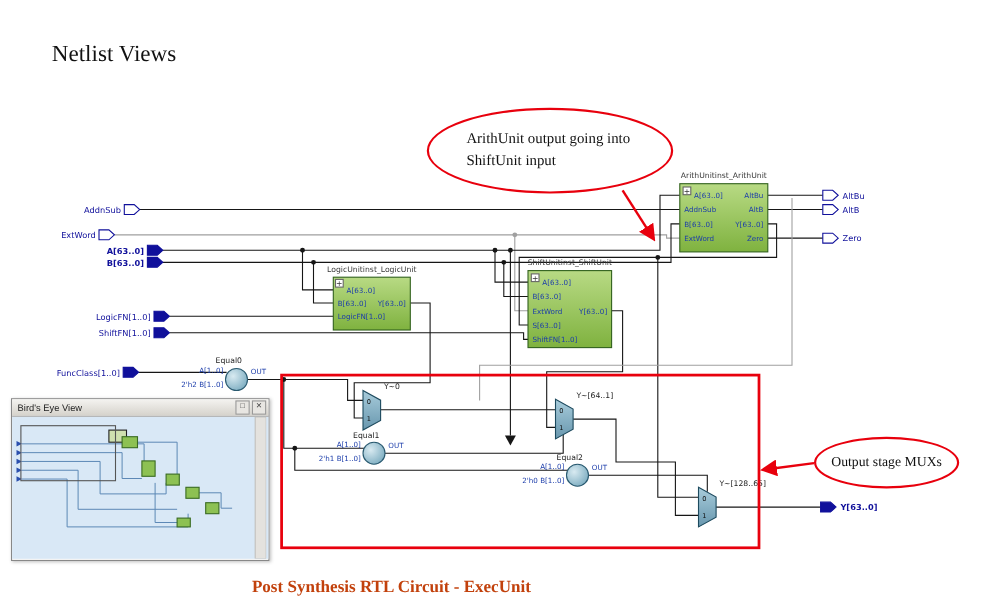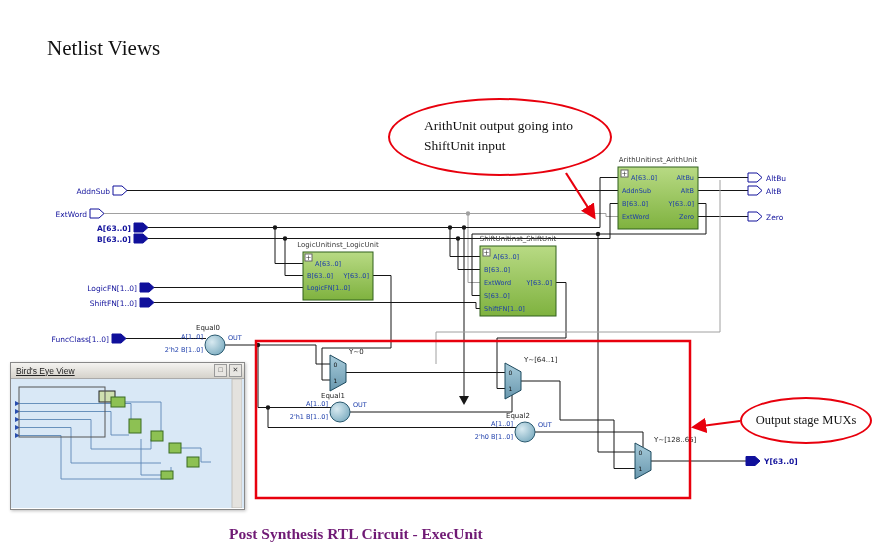--- a/index.html
+++ b/index.html
@@ -1,21 +1,21 @@
 <!DOCTYPE html>
 <html><head>
 <meta charset="utf-8">
 <style>
   html,body{margin:0;padding:0;background:#fff;}
   .stage{position:relative;width:895px;height:549px;background:#fff;overflow:hidden;
          font-family:"Liberation Sans",sans-serif;}
   .slide-title{position:absolute;left:47px;top:36px;font-family:"Liberation Serif",serif;
          font-size:21px;color:#111;}
   .slide-caption{position:absolute;left:229px;top:525px;font-family:"Liberation Serif",serif;
-         font-size:15.5px;font-weight:bold;color:#701a75;}
+         font-size:15.5px;font-weight:bold;color:#c2410c;}
   .schematic{position:absolute;left:0;top:0;}
   
   .w{fill:none;stroke:#161616;stroke-width:1;}
   .wg{fill:none;stroke:#a0a0a0;stroke-width:1;}
   .pt{font-family:"DejaVu Sans",sans-serif;font-size:6.5px;fill:#1b3caa;}
   .bt{font-family:"DejaVu Sans",sans-serif;font-size:7px;fill:#3a3a3a;}
   .pl{font-family:"DejaVu Sans",sans-serif;font-size:7.5px;fill:#10109b;}
   .plb{font-family:"DejaVu Sans",sans-serif;font-size:7.5px;font-weight:bold;fill:#10109b;}
   .eqt{font-family:"DejaVu Sans",sans-serif;font-size:7px;fill:#222;}
   .mxt{font-family:"DejaVu Sans",sans-serif;font-size:7px;fill:#222;}
@@ -26,21 +26,21 @@
          font-family:"Liberation Serif",serif;color:#111;box-sizing:border-box;background:transparent;}
   .callout-arith{left:388px;top:98px;width:224px;height:78px;font-size:13.5px;
          padding:16px 10px 0 34px;line-height:1.5;}
   .callout-mux{left:740px;top:397px;width:132px;height:47px;font-size:12.5px;
          display:flex;align-items:center;justify-content:center;text-align:center;}
   
   .birdseye{position:absolute;left:10px;top:362px;width:233px;height:146px;border:1px solid #888;
          background:#fff;box-shadow:1px 1px 3px rgba(0,0,0,.25);}
   .be-title{height:15px;background:linear-gradient(#f4f3f0,#d5d2cb);border-bottom:1px solid #aaa;
          display:flex;align-items:center;font-size:8.5px;color:#222;padding:0 2px 0 5px;}
-  .be-title .t{flex:1;text-decoration:underline;}
+  .be-title .t{flex:1;}
   .be-btn{width:11px;height:11px;border:1px solid #999;background:#e8e6e2;font-size:7px;
          line-height:9px;text-align:center;margin-left:2px;color:#444;}
   .be-body{position:relative;height:129px;background:#d9e8f6;overflow:hidden;}
 </style>
 </head>
 <body>
 
 <div class="stage">
 
   <div class="slide-title">Netlist Views</div>

